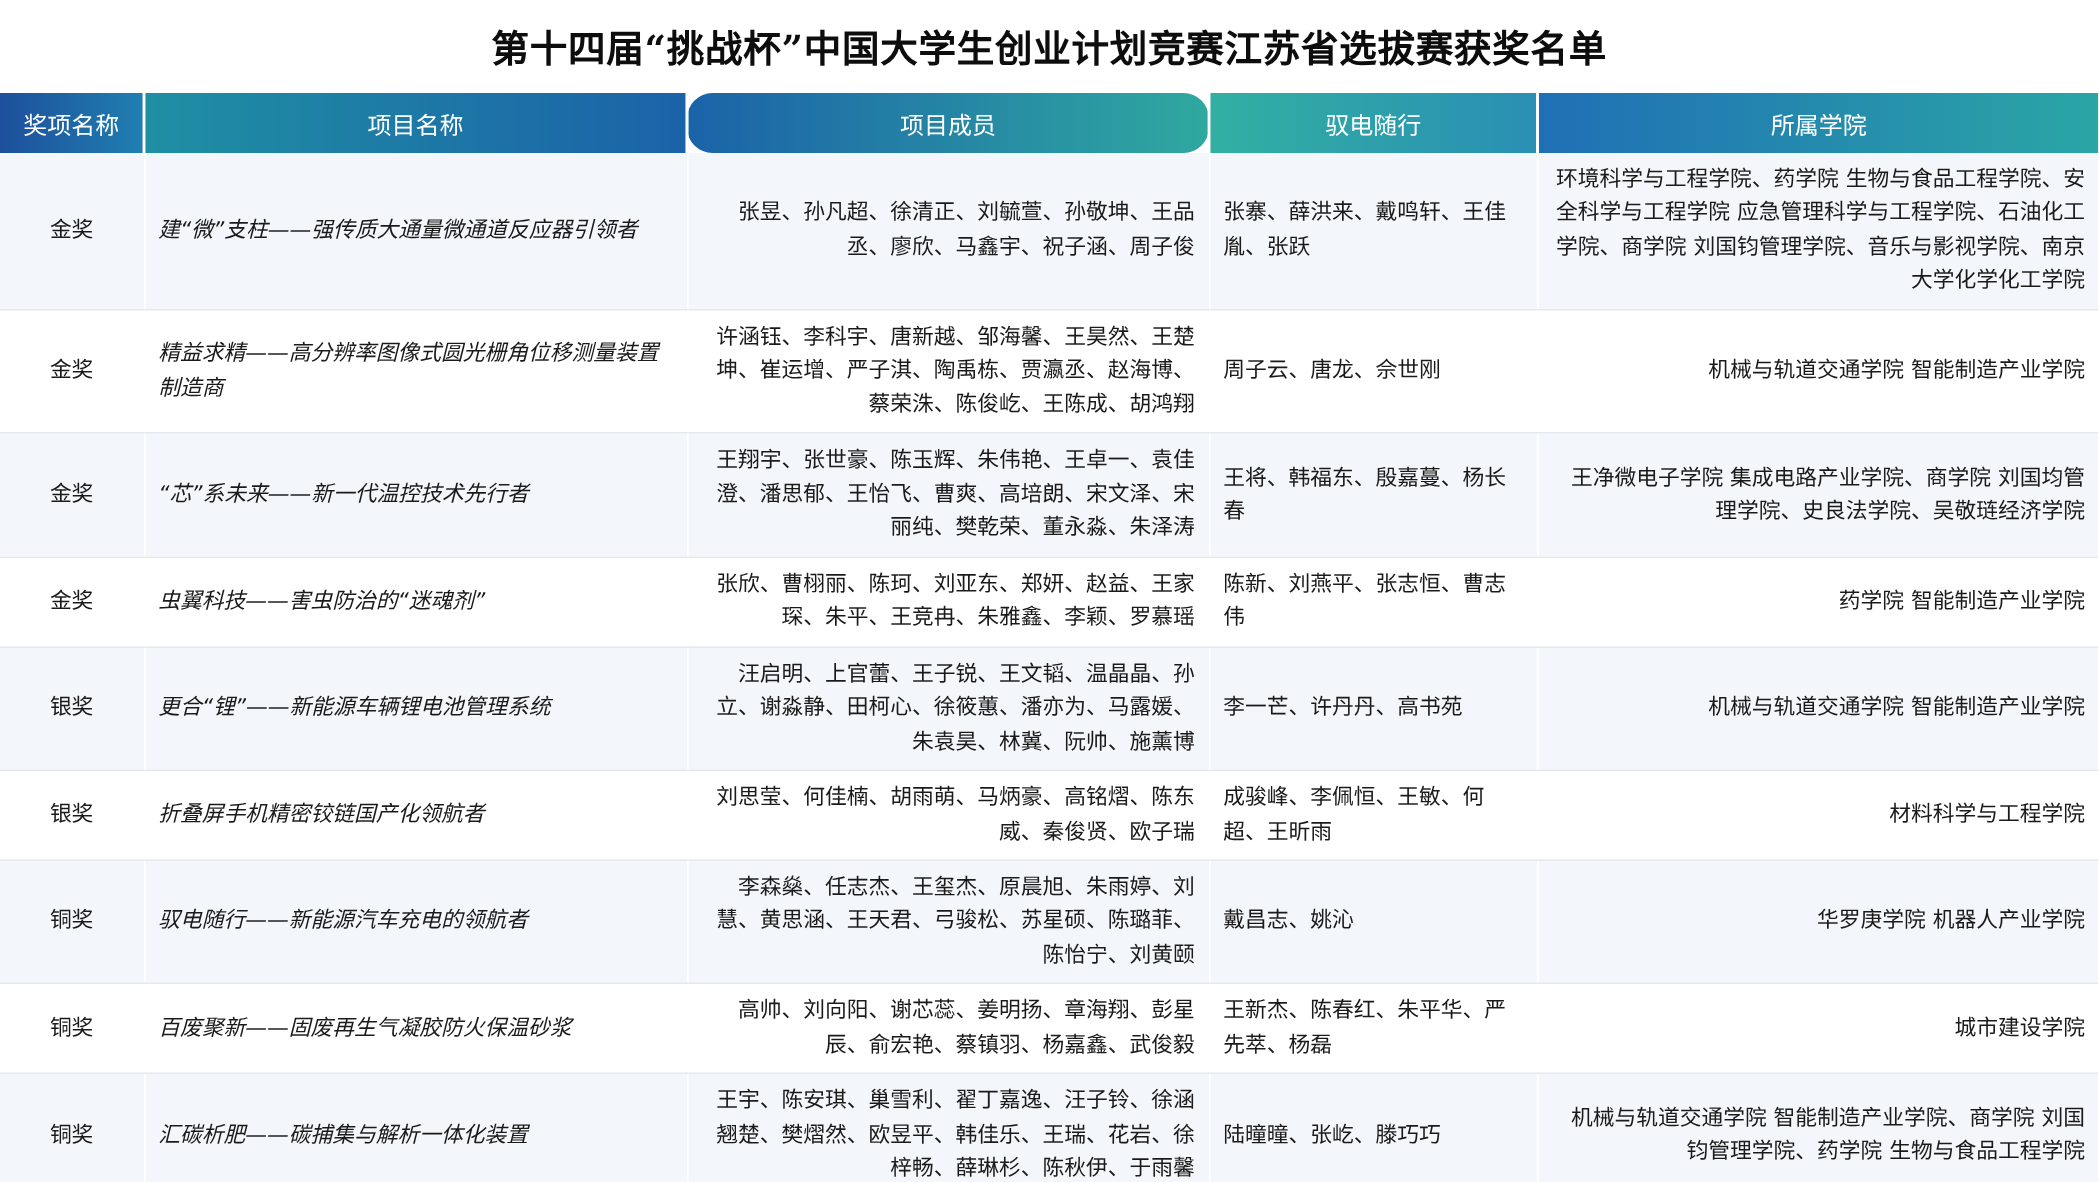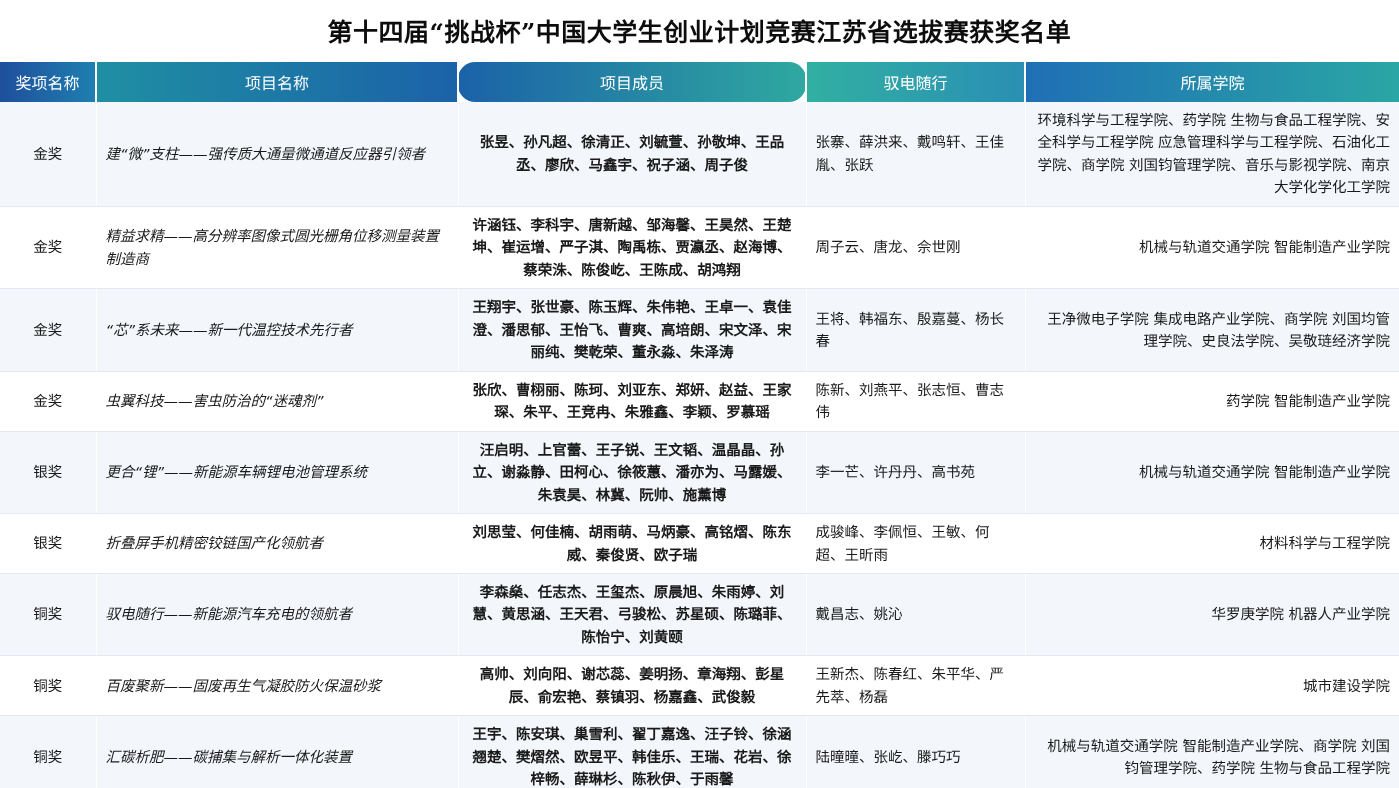--- a/index.html
+++ b/index.html
@@ -65,21 +65,21 @@
     padding: 7px 9px;
     border-right: 1px solid #ffffff;
     border-bottom: 1px solid #e4e9ef;
     word-break: break-all;
   }
   tbody td:last-child { border-right: none; }
   tbody tr.odd td { background: #f3f6fa; }
   tbody tr.even td { background: #ffffff; }
   td.award { text-align: center; white-space: nowrap; }
   td.project { text-align: left; font-style: italic; }
-  td.members { text-align: center; font-weight: bold; }
+  td.members { text-align: right; }
   td.teachers { text-align: left; font-family: Liberation Serif, serif; }
   td.college { text-align: right; }
   .clip {
     overflow: hidden;
   }
 </style>
 </head>
 <body>
 
 <div class="page">

